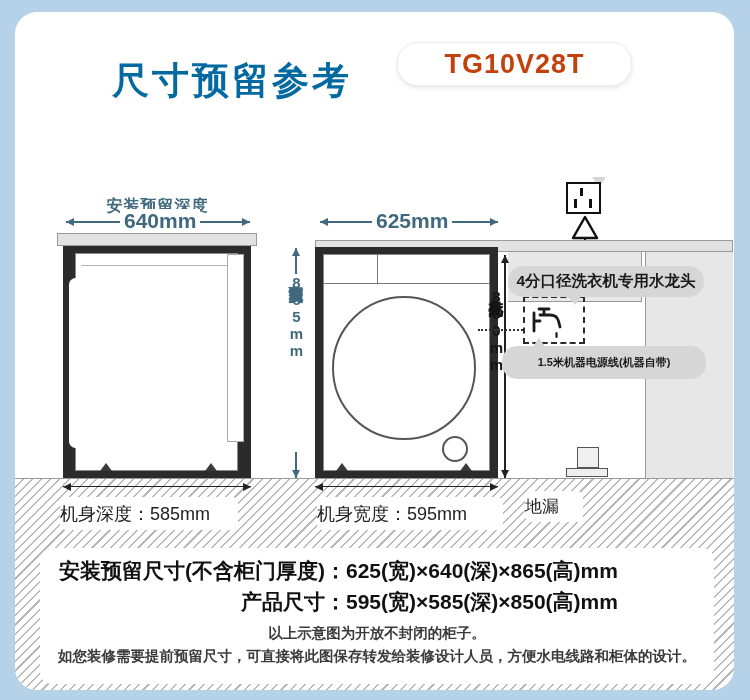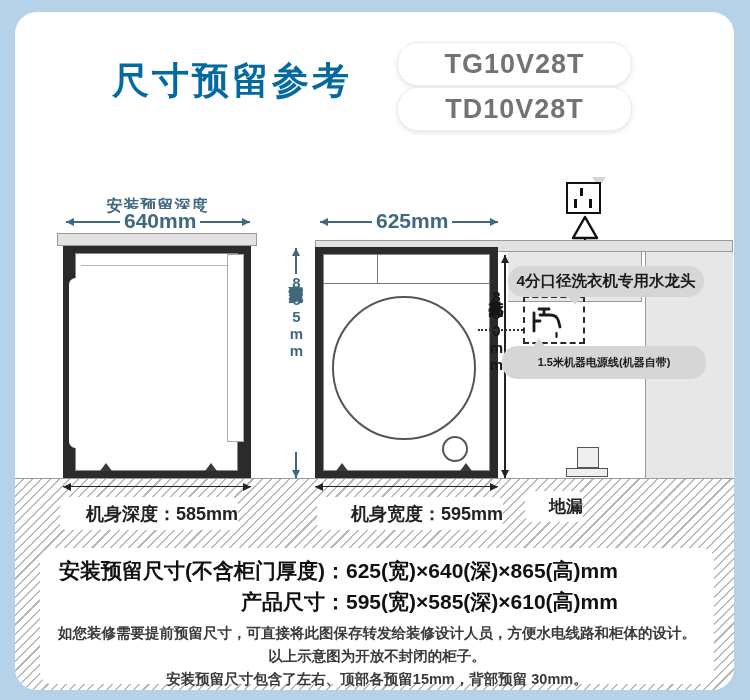--- a/index.html
+++ b/index.html
@@ -4,21 +4,21 @@
 <style>
   html,body{margin:0;padding:0;}
   .page{position:relative;width:750px;height:700px;background:#b6d2e8;font-family:"Liberation Sans",sans-serif;overflow:hidden;}
   .card{position:absolute;left:15px;top:12px;width:719px;height:678px;background:#ffffff;border-radius:22px;}
   .abs{position:absolute;}
 
   
   .title{left:112px;top:56px;font-size:37px;font-weight:900;color:#0369a1;letter-spacing:3px;}
   .pill{width:233px;height:42px;background:#fff;border:1px solid #ececec;border-radius:21px;
         box-shadow:0 2px 5px rgba(0,0,0,.10);display:flex;align-items:center;justify-content:center;
-        font-size:27px;font-weight:700;color:#737373;letter-spacing:1px;}
+        font-size:27px;font-weight:700;color:#c2410c;letter-spacing:1px;}
 
   
   .bubble{background:#d6d6d6;border-radius:15px;display:flex;align-items:center;justify-content:center;
           font-size:15.5px;font-weight:700;color:#1a1a1a;white-space:nowrap;}
   .tail-down{width:0;height:0;border-left:7px solid transparent;border-right:7px solid transparent;border-top:10px solid #d6d6d6;}
   .tail-up{width:0;height:0;border-left:7px solid transparent;border-right:7px solid transparent;border-bottom:10px solid #d6d6d6;}
 
   
   .hline{height:0;border-top:2px solid #40687e;}
   .vline{width:0;border-left:2px solid #40687e;}
@@ -43,22 +43,22 @@
   
   .counter{background:#e2e2e2;border:1px solid #9a9a9a;box-sizing:border-box;}
   .recess{background:#2b2b2b;}
   .machine{background:#fff;border:1px solid #8a8a8a;box-sizing:border-box;}
   .graypanel{background:#e7e7e7;box-sizing:border-box;}
   .foot{width:0;height:0;border-left:6px solid transparent;border-right:6px solid transparent;border-bottom:8px solid #3a3a3a;}
 
   
   .floor{background:repeating-linear-gradient(135deg,#ffffff 0px,#ffffff 5px,#b9b9b9 5px,#b9b9b9 6.5px);
          border-top:1px solid #9a9a9a;border-radius:0 0 22px 22px;box-sizing:border-box;}
-  .whitelabel{background:#fff;border-radius:6px;display:flex;align-items:center;justify-content:flex-end;
-              font-size:18px;font-weight:700;color:#222;white-space:nowrap;}
+  .whitelabel{background:#fff;border-radius:6px;display:flex;align-items:center;justify-content:flex-start;
+              font-size:18px;font-weight:400;color:#222;white-space:nowrap;}
 
   
   .summary-box{background:#fff;border-radius:12px;}
   .dims-grid{display:grid;grid-template-columns:306px auto;row-gap:3px;font-size:21px;font-weight:700;color:#111;}
   .dims-grid .lbl{text-align:right;white-space:nowrap;}
   .dims-grid .val{text-align:left;white-space:nowrap;}
   .notes{font-size:14.5px;color:#3a3a3a;text-align:center;line-height:23px;font-weight:600;}
   .notes p{margin:0;}
 
   .dashedbox{border:2px dashed #2a2a2a;box-sizing:border-box;}
@@ -66,23 +66,20 @@
 </style>
 </head>
 <body>
 
 <div class="page">
   <div class="card abs"></div>
 
   <div class="abs title">尺寸预留参考</div>
   <div class="abs pill" style="left:397px;top:42px;">
     <span>TG10V28T</span>
-  </div>
-  <div class="abs pill" style="left:397px;top:87px;">
-    <span>TD10V28T</span>
   </div>
 
   <div class="abs tail-down" style="left:592px;top:177px;"></div>
 
   <div class="abs" style="left:566px;top:182px;width:35px;height:32px;background:#fff;border:2.5px solid #111;box-sizing:border-box;">
     <div class="abs" style="left:12px;top:4px;width:3px;height:8px;background:#111;"></div>
     <div class="abs" style="left:6px;top:15px;width:3px;height:9px;background:#111;"></div>
     <div class="abs" style="left:21px;top:15px;width:3px;height:9px;background:#111;"></div>
   </div>
 
@@ -172,21 +169,20 @@
   <div class="abs" style="left:566px;top:468px;width:42px;height:9px;background:#efefef;border:1.5px solid #555;box-sizing:border-box;"></div>
   <div class="abs whitelabel" style="left:525px;top:491px;width:58px;height:31px;font-size:17px;z-index:3;">
     <span>地漏</span>
   </div>
 
   <div class="abs summary-box" style="left:40px;top:548px;width:674px;height:136px;z-index:3;">
     <div class="dims-grid" style="margin-top:9px;">
       <div class="lbl">安装预留尺寸(不含柜门厚度)：</div>
       <div class="val">625(宽)×640(深)×865(高)mm</div>
       <div class="lbl">产品尺寸：</div>
-      <div class="val">595(宽)×585(深)×610(高)mm</div>
+      <div class="val">595(宽)×585(深)×850(高)mm</div>
     </div>
     <div class="notes" style="margin-top:6px;">
+      <p>以上示意图为开放不封闭的柜子。</p>
       <p>如您装修需要提前预留尺寸，可直接将此图保存转发给装修设计人员，方便水电线路和柜体的设计。</p>
-      <p>以上示意图为开放不封闭的柜子。</p>
-      <p>安装预留尺寸包含了左右、顶部各预留15mm，背部预留 30mm。</p>
     </div>
   </div>
 </div>
 
 </body></html>

